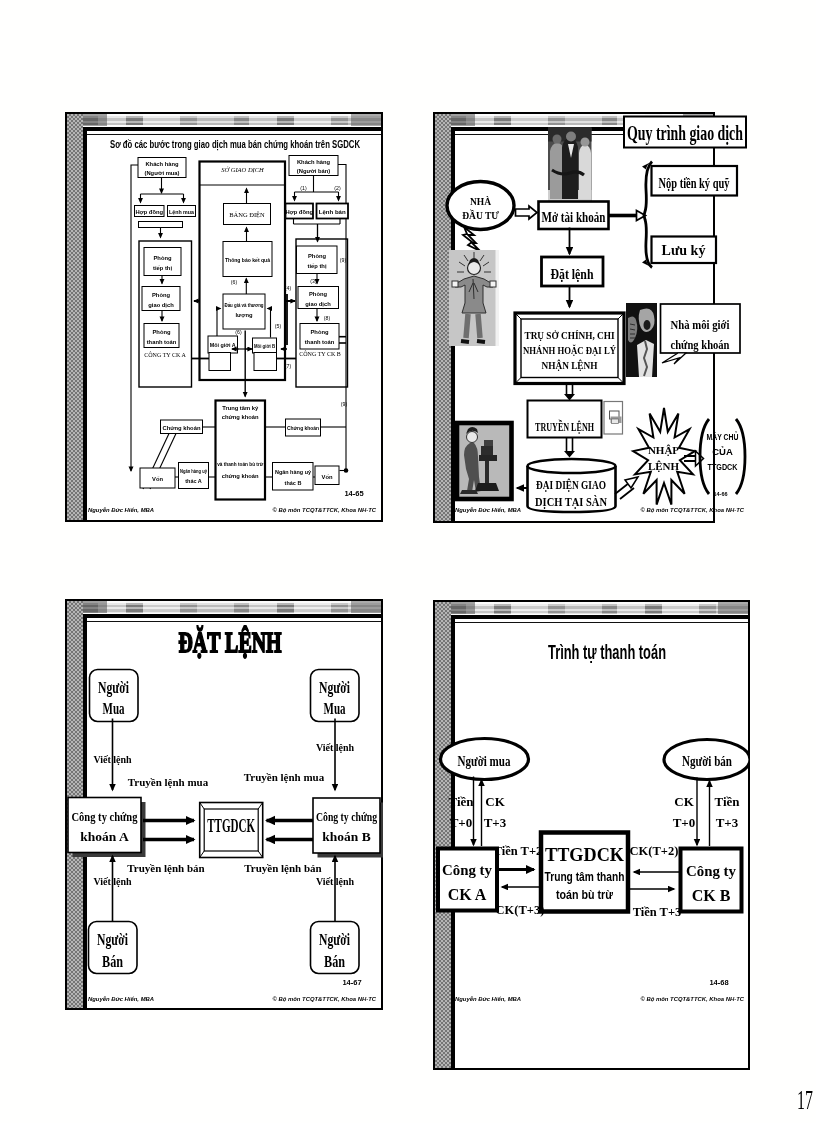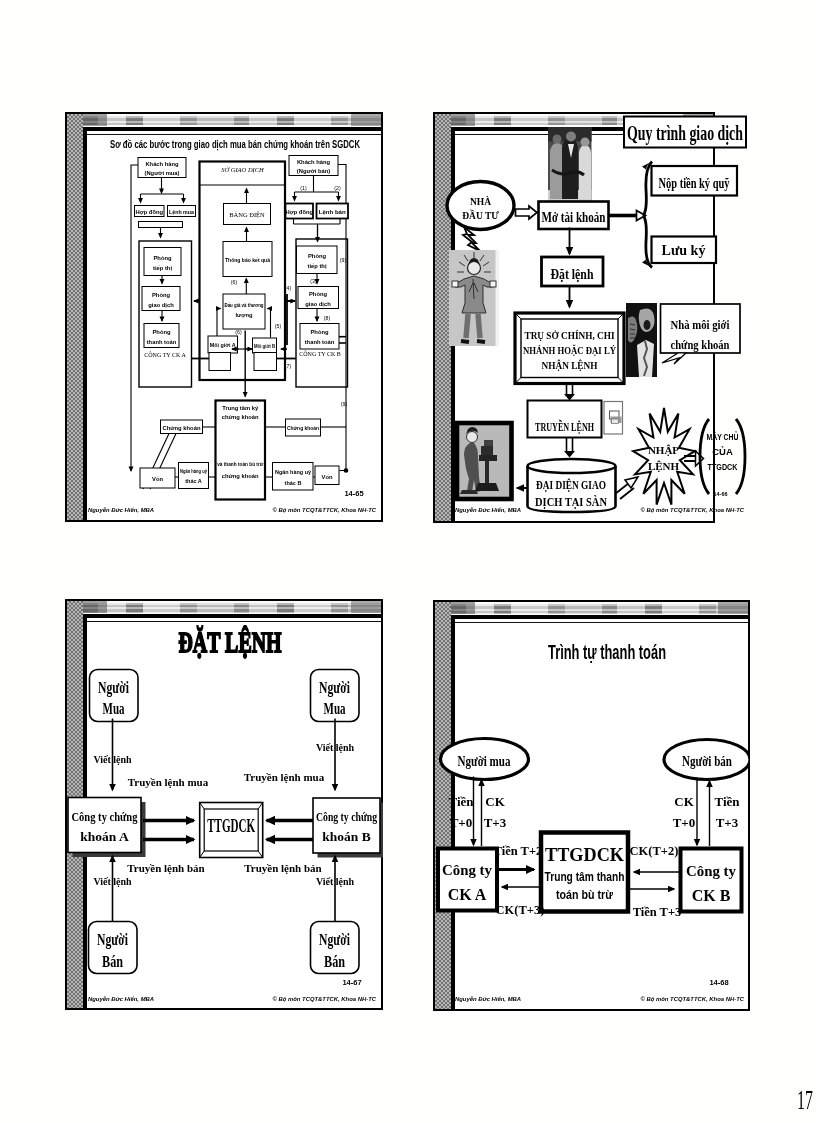--- a/index.html
+++ b/index.html
@@ -732,21 +732,21 @@
 <g>
         <text x="88" y="1001" font-size="5.9" font-weight="bold" font-style="italic">Nguyễn Đức Hiển, MBA</text>
       </g>
 
 <g>
         <text x="376" y="1001" text-anchor="end" font-size="5.9" font-weight="bold" font-style="italic">© Bộ môn TCQT&amp;TTCK, Khoa NH-TC</text>
       </g>
 </svg>
 </div>
 
-<div class="slide" id="sl4" style="left:433px;top:600px;width:317px;height:411px;text-decoration:underline;">
+<div class="slide" id="sl4" style="left:433px;top:600px;width:317px;height:470px;text-decoration:underline;">
 <div class="lbar"></div>
     <div class="tbar"></div>
     <div class="innL"></div>
     <div class="innT"></div>
     <div class="thin"></div>
 <svg width="317" height="411" viewBox="433 600 317 411" id="svg4">
 <defs>
 <marker id="a4" markerUnits="userSpaceOnUse" markerWidth="11" markerHeight="10" refX="8.5" refY="4.75" orient="auto">
           <path d="M0,0 L10,4.75 L0,9.5 z" fill="#000"></path>
         </marker>

